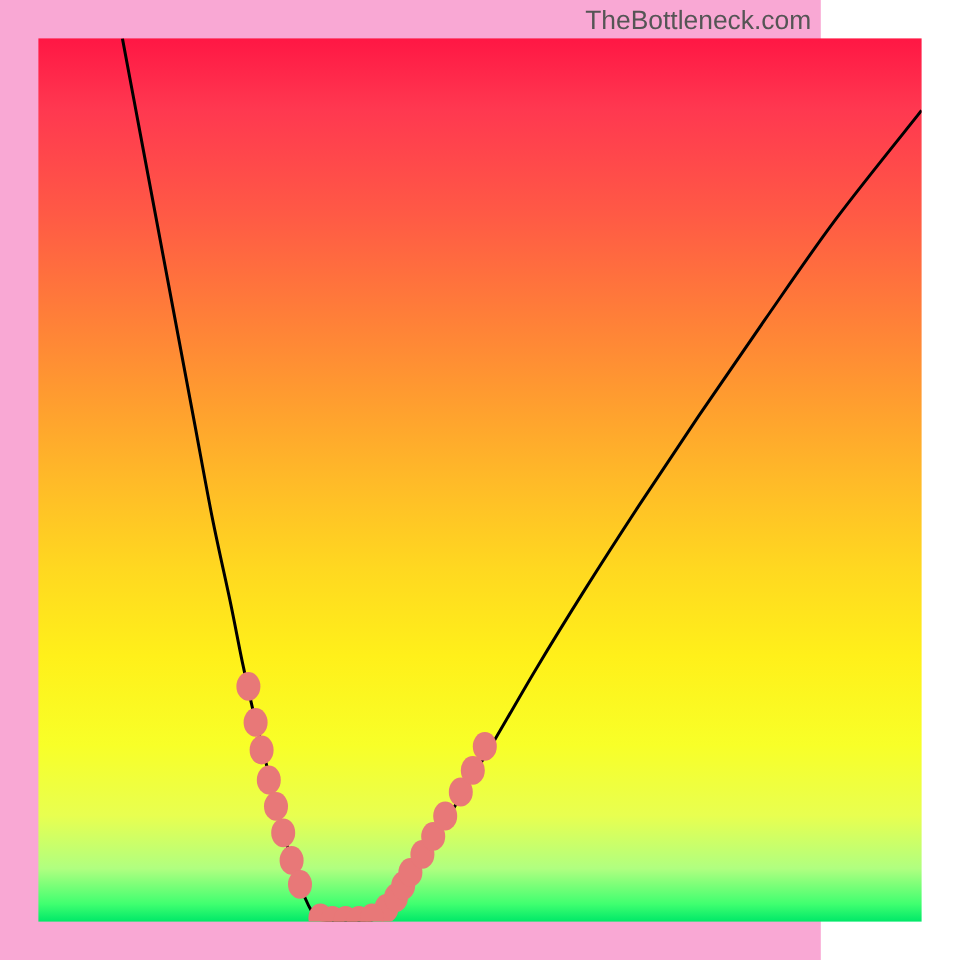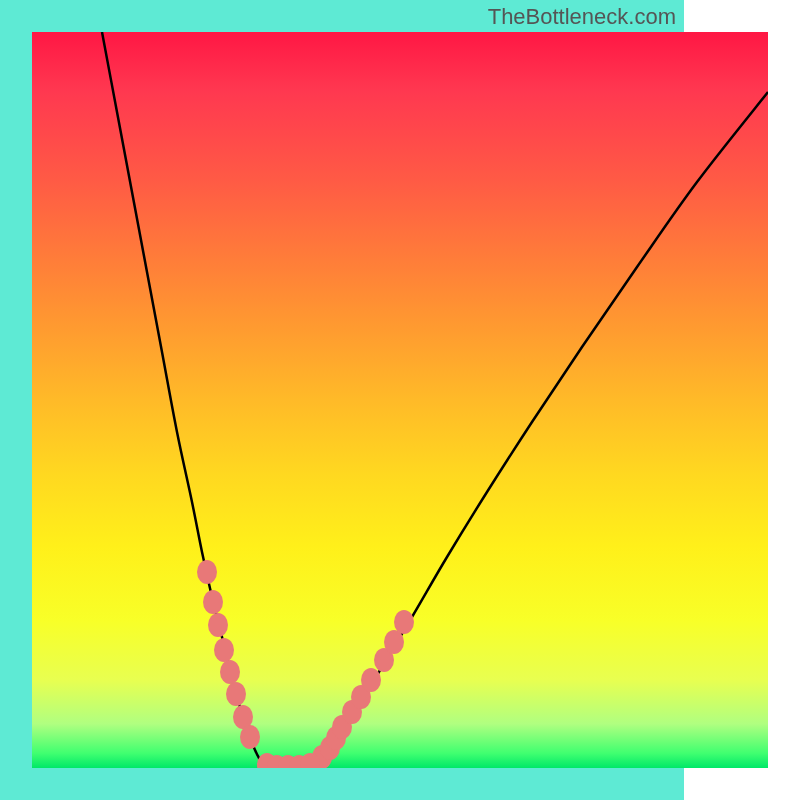--- a/index.html
+++ b/index.html
@@ -7,21 +7,21 @@
     padding: 0;
     width: 800px;
     height: 800px;
     overflow: hidden;
     font-family: Arial, sans-serif;
   }
   .container {
     position: relative;
     width: 684px;
     height: 800px;
-    background: #5eead4;
+    background: #f9a8d4;
     text-decoration: underline;
   }
   .plot-area {
     position: absolute;
     left: 32px;
     top: 32px;
     width: 736px;
     height: 736px;
     background: linear-gradient(to bottom,
       #ff1744 0%,

